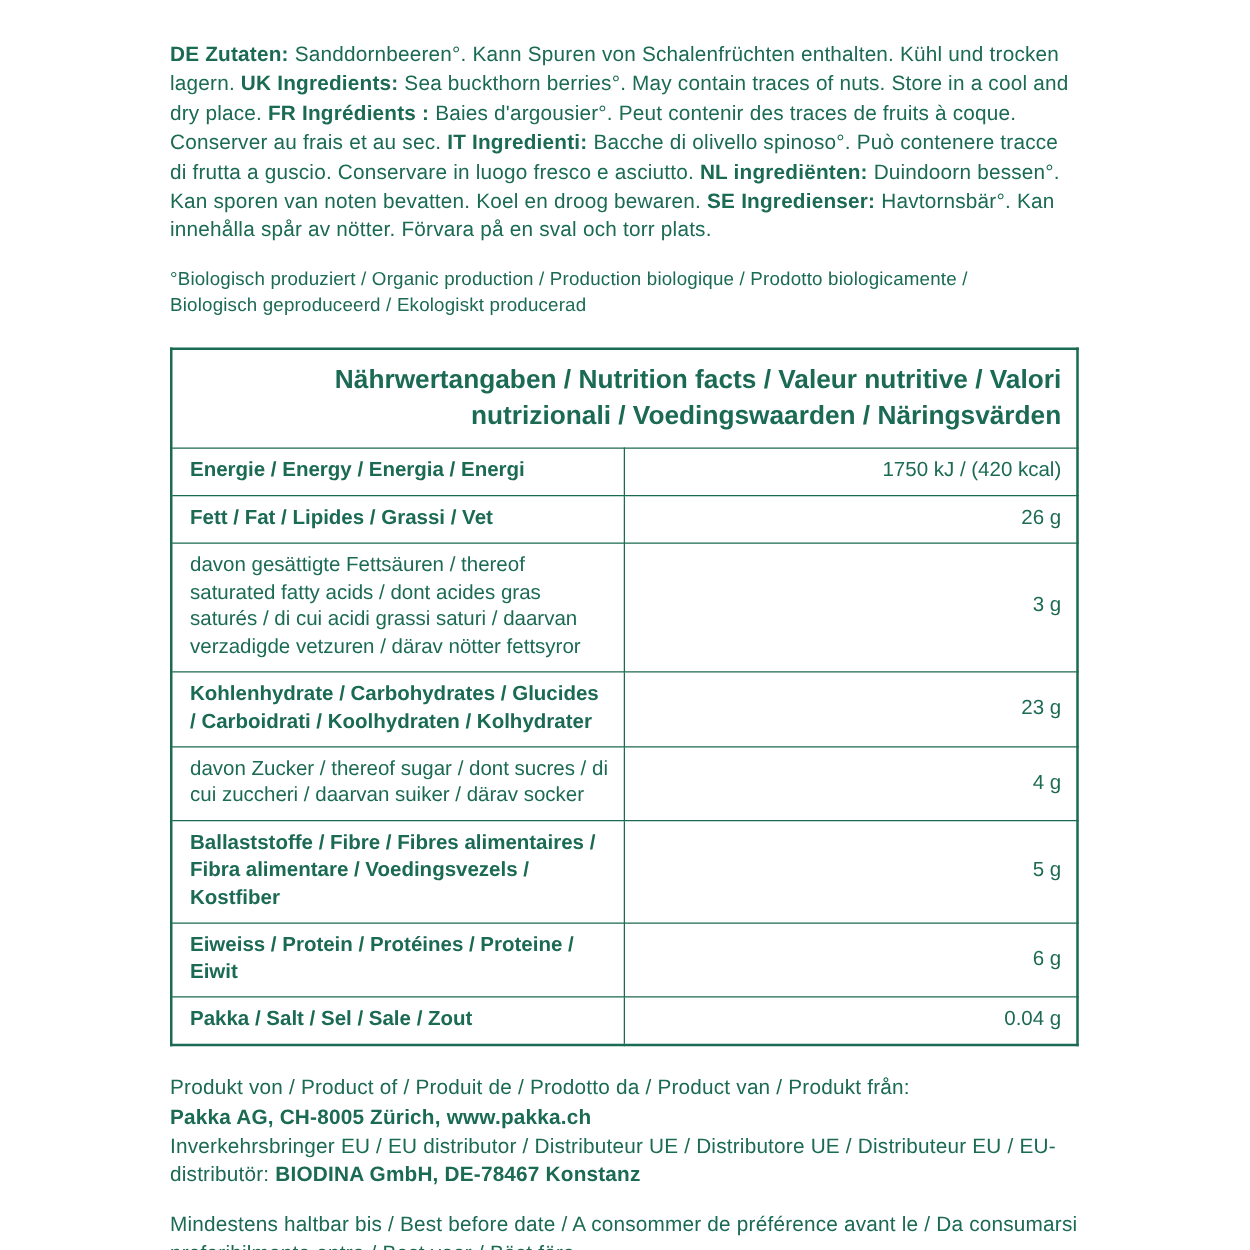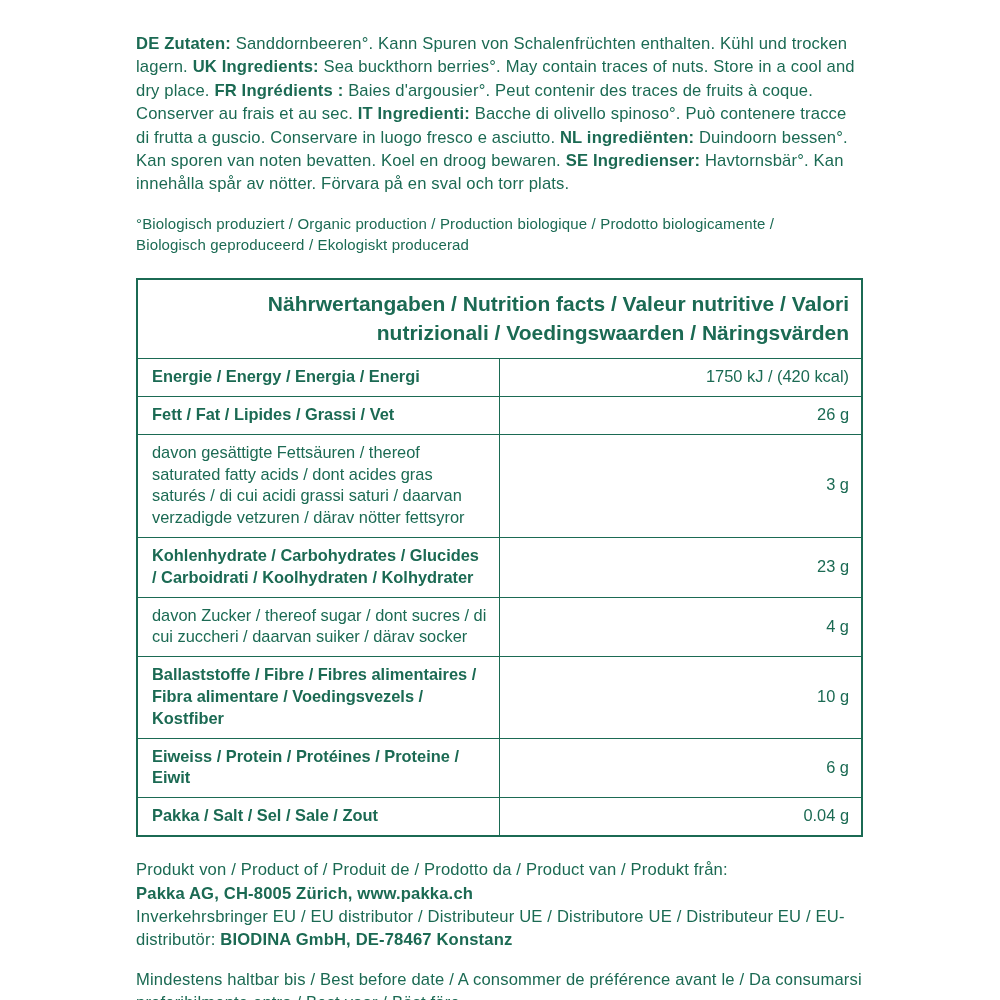--- a/index.html
+++ b/index.html
@@ -130,21 +130,21 @@
           <tr class="bold-row">
             <td class="col-name">Kohlenhydrate / Carbohydrates / Glucides / Carboidrati / Koolhydraten / Kolhydrater</td>
             <td class="col-value">23 g</td>
           </tr>
           <tr class="plain-row">
             <td class="col-name">davon Zucker / thereof sugar / dont sucres / di cui zuccheri / daarvan suiker / därav socker</td>
             <td class="col-value">4 g</td>
           </tr>
           <tr class="bold-row">
             <td class="col-name">Ballaststoffe / Fibre / Fibres alimentaires / Fibra alimentare / Voedingsvezels / Kostfiber</td>
-            <td class="col-value">10 g</td>
+            <td class="col-value">5 g</td>
           </tr>
           <tr class="bold-row">
             <td class="col-name">Eiweiss / Protein / Protéines / Proteine / Eiwit</td>
             <td class="col-value">6 g</td>
           </tr>
           <tr class="bold-row">
             <td class="col-name">Pakka / Salt / Sel / Sale / Zout</td>
             <td class="col-value">0.04 g</td>
           </tr>
         </tbody>

